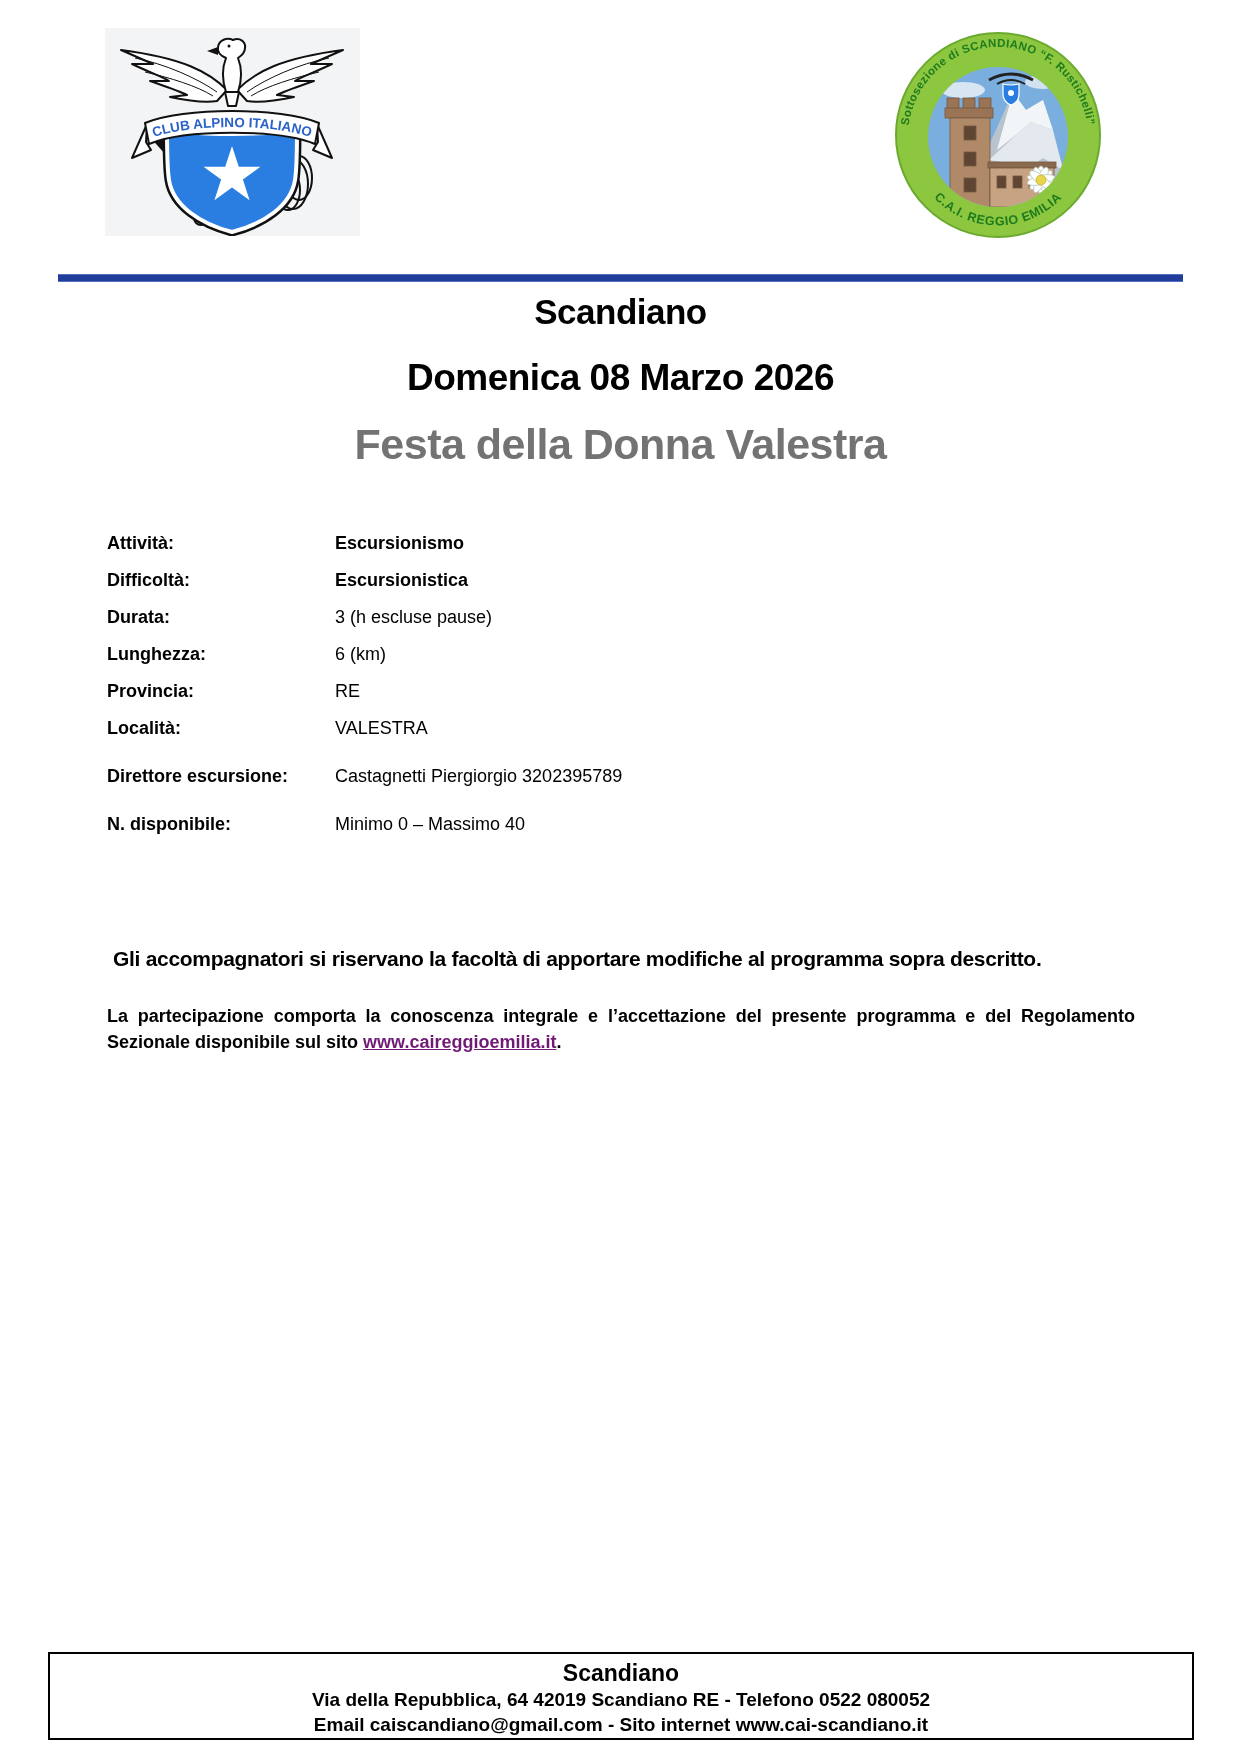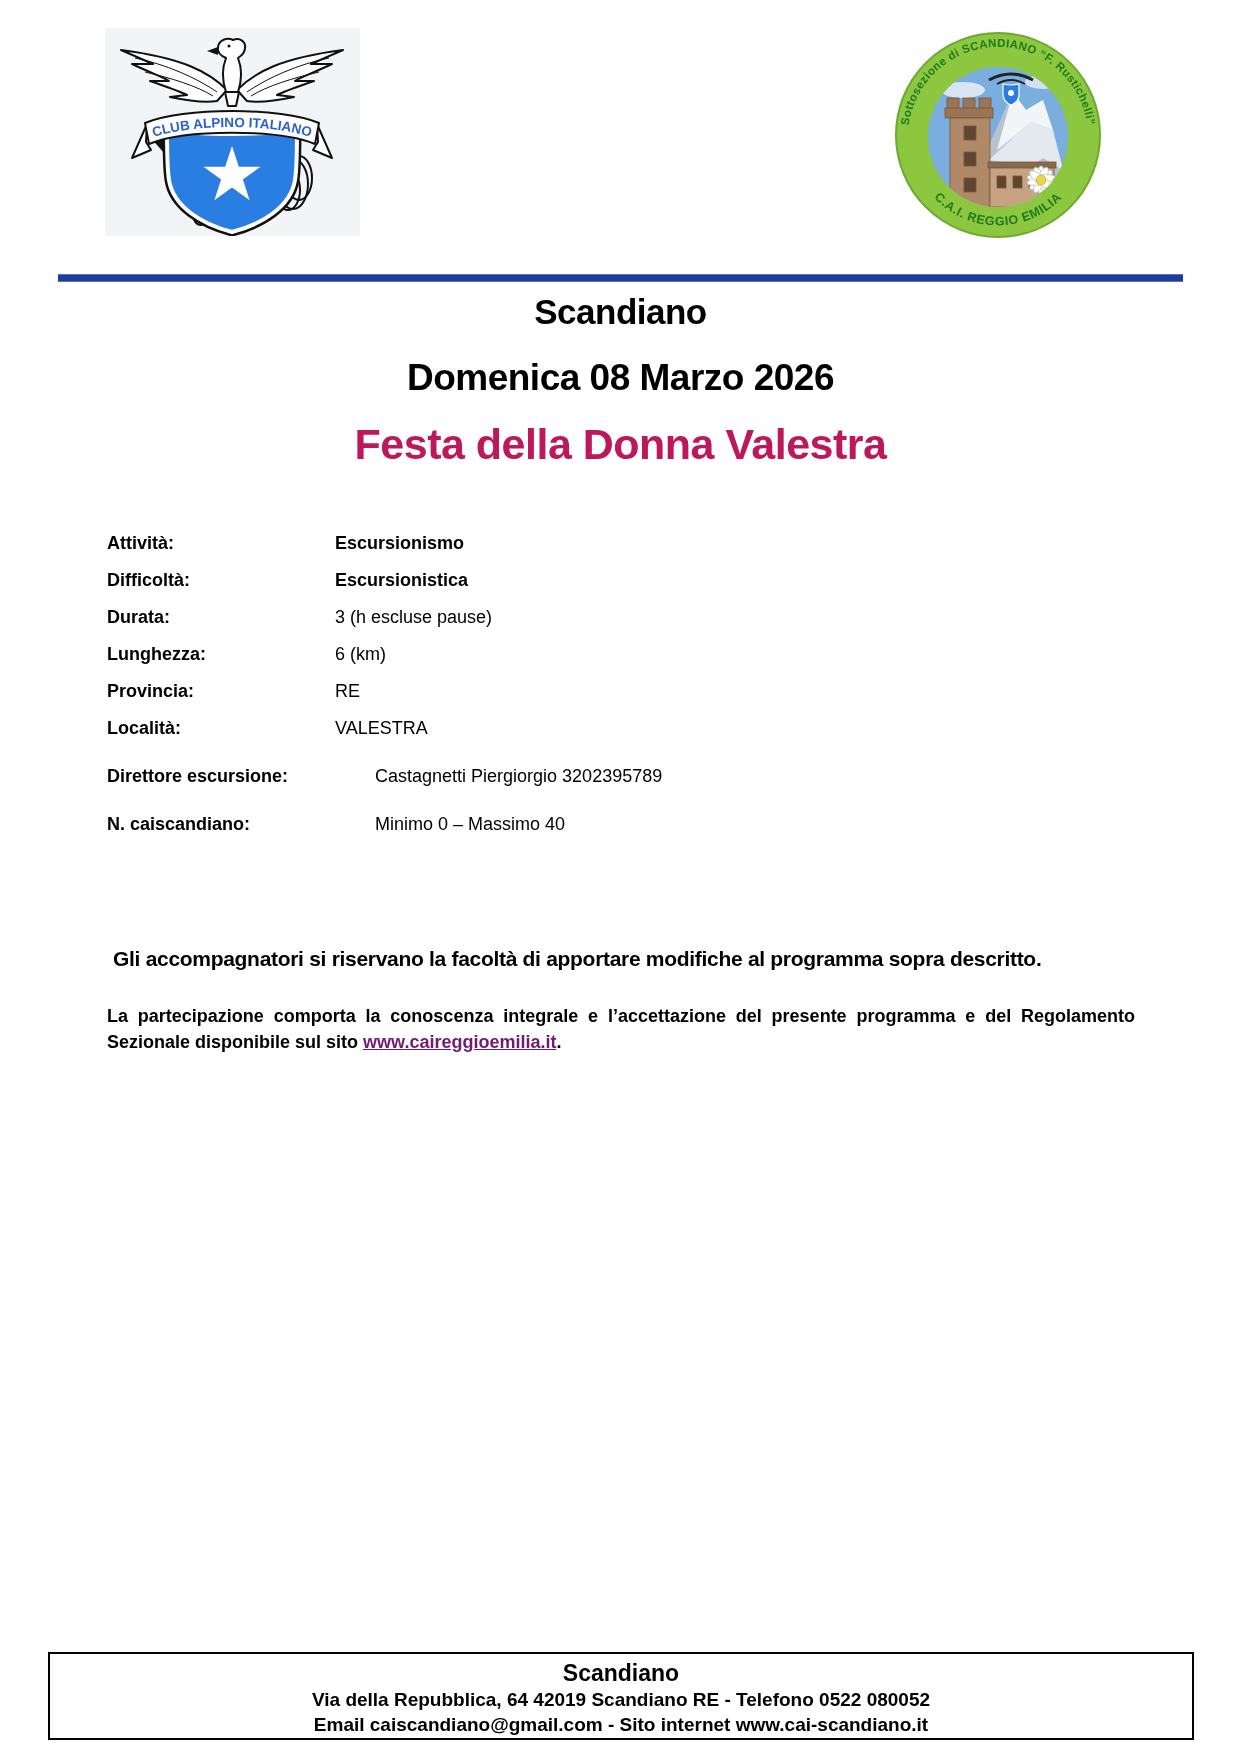--- a/index.html
+++ b/index.html
@@ -23,25 +23,25 @@
     position:absolute;left:58px;top:274px;width:1125px;height:6px;
     background:#1f3d99;border-top:1px solid #5570c0;border-bottom:1px solid #5570c0;
   }
   
   .t-section,.t-date,.t-event{
     position:absolute;left:0;width:1241px;text-align:center;
     font-weight:bold;margin:0;letter-spacing:-0.5px;
   }
   .t-section{top:292px;font-size:35px;}
   .t-date{top:357px;font-size:37px;}
-  .t-event{top:420px;font-size:43px;color:#be185d;text-align:center;}
+  .t-event{top:420px;font-size:43px;color:#737373;text-align:center;}
   
   .details{position:absolute;left:107px;top:531px;width:1060px;}
   .drow{display:flex;margin-bottom:13px;line-height:24px;font-size:18px;align-items:center;}
-  .drow.gap{margin-top:24px;gap:40px;}
+  .drow.gap{margin-top:24px;}
   .lbl{flex:0 0 228px;font-weight:bold;}
   .val{font-weight:normal;}
   .val.strong{font-weight:bold;}
   
   .note-main{
     position:absolute;left:107px;top:941px;width:1100px;margin:6px;
     font-size:21px;font-weight:bold;white-space:nowrap;letter-spacing:-0.3px;
   }
   .note-sub{
     position:absolute;left:107px;top:1003px;width:1028px;margin:0;
@@ -204,21 +204,21 @@
     </div>
     <div class="drow">
       <span class="lbl">Località:</span>
       <span class="val">VALESTRA</span>
     </div>
     <div class="drow gap">
       <span class="lbl">Direttore escursione:</span>
       <span class="val">Castagnetti Piergiorgio 3202395789</span>
     </div>
     <div class="drow gap">
-      <span class="lbl">N. caiscandiano:</span>
+      <span class="lbl">N. disponibile:</span>
       <span class="val">Minimo 0 – Massimo 40</span>
     </div>
   </div>
 
   <p class="note-main">Gli accompagnatori si riservano la facoltà di apportare modifiche al programma sopra descritto.</p>
 
   <p class="note-sub"><span>La partecipazione comporta la conoscenza integrale e l’accettazione del presente programma e del Regolamento Sezionale disponibile sul sito </span><a>www.caireggioemilia.it</a><span>.</span></p>
 
   <div class="footer">
     <div class="f-title">Scandiano</div>

